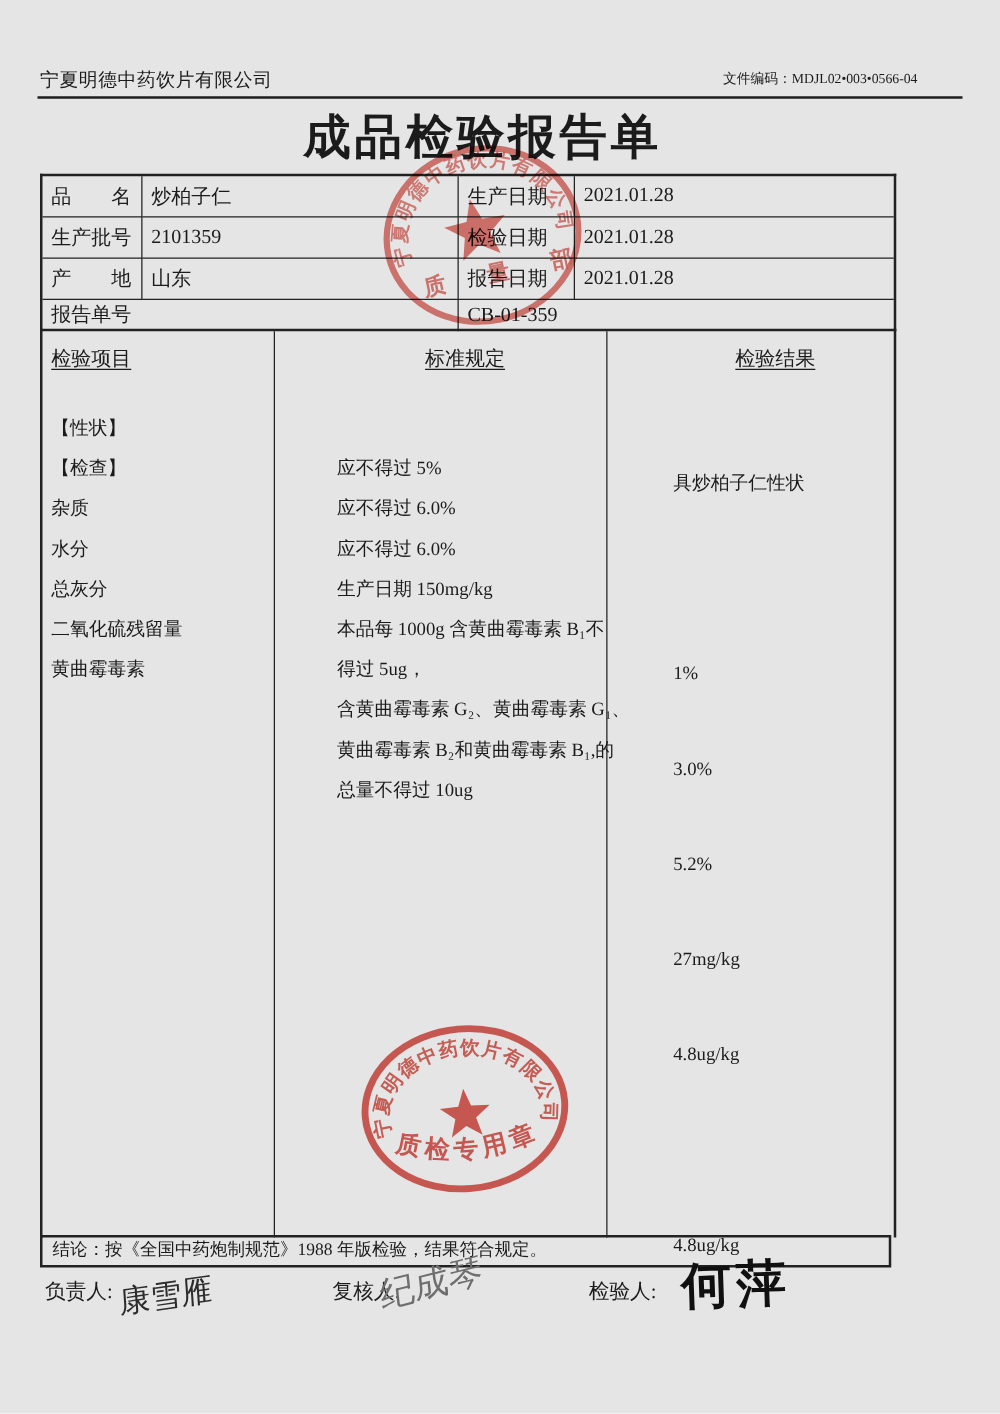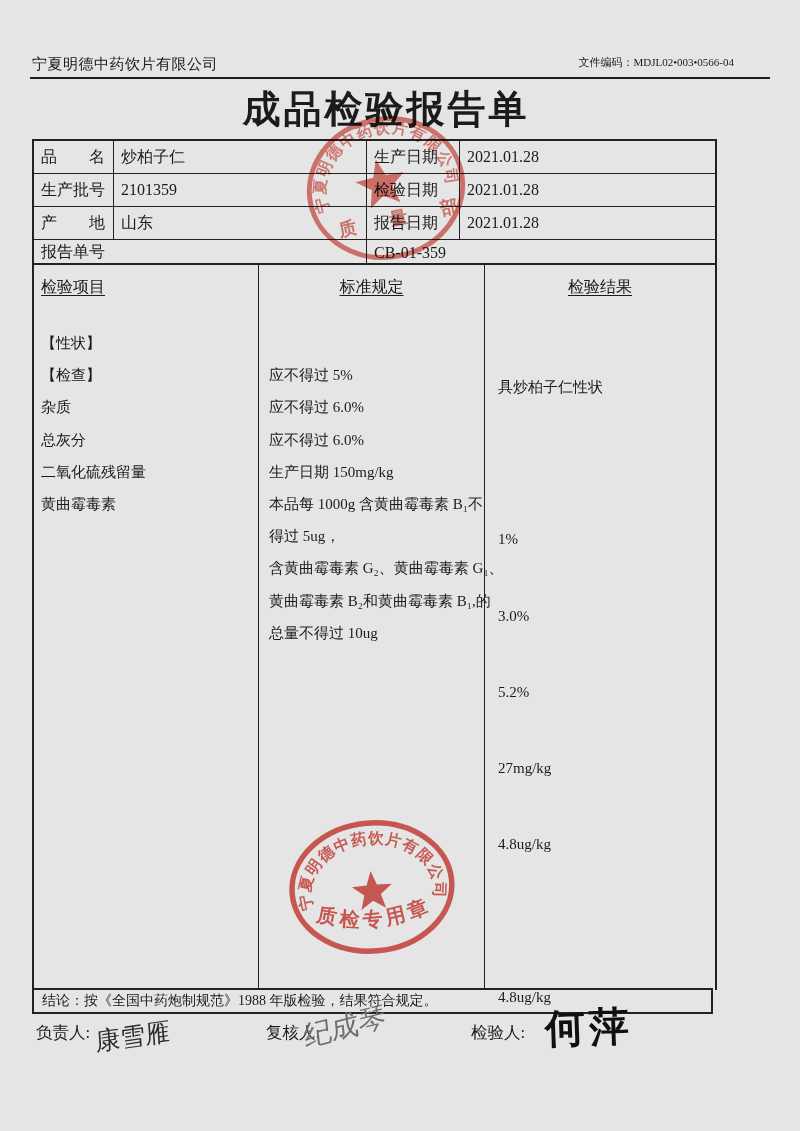--- a/index.html
+++ b/index.html
@@ -22,21 +22,21 @@
   .ic{border-right:1.5px solid #222;border-bottom:1.5px solid #222;
       display:flex;align-items:center;padding-left:7px;font-size:16px;box-sizing:border-box;
       white-space:nowrap;overflow:visible;}
   .ic.noR{border-right:none;}
   .ic.noB{border-bottom:none;}
   .span12{grid-column:1/3;}
   .span35{grid-column:3/5;}
 
   
   .insp{position:absolute;left:32px;top:263px;width:681px;height:725px;
-        border:2px solid #222;border-bottom:none;box-sizing:content-box;display:flex;}
+        border:2px solid #222;border-bottom:none;box-sizing:content-box;display:flex;gap:40px;}
   .icolumn{box-sizing:border-box;height:100%;}
   .col-item{width:225px;border-right:1.6px solid #222;}
   .col-standard{width:226px;border-right:1.6px solid #222;}
   .col-result{width:230px;}
   .ihead{height:62px;padding-top:12px;font-size:16px;box-sizing:border-box;}
   .col-item .ihead{padding-left:7px;text-align:left;}
   .col-standard .ihead,.col-result .ihead{text-align:center;}
   .u{text-decoration:underline;text-underline-offset:3px;}
   .iline{height:32.2px;line-height:32.2px;font-size:15px;white-space:nowrap;overflow:visible;}
   .col-item .iline{padding-left:7px;}
@@ -90,20 +90,21 @@
     <div class="ic span12 noB">报告单号</div>
     <div class="ic span35 noR noB">CB-01-359</div>
   </div>
 
   <div class="insp">
     <div class="icolumn col-item">
       <div class="ihead"><span class="u">检验项目</span></div>
       <div class="iline">【性状】</div>
       <div class="iline">【检查】</div>
       <div class="iline">杂质</div>
+      <div class="iline">水分</div>
       <div class="iline">总灰分</div>
       <div class="iline">二氧化硫残留量</div>
       <div class="iline">黄曲霉毒素</div>
       <div class="iline"></div>
       <div class="iline"></div>
       <div class="iline"></div>
       <div class="iline"></div>
     </div>
     <div class="icolumn col-standard">
       <div class="ihead"><span class="u">标准规定</span></div>

